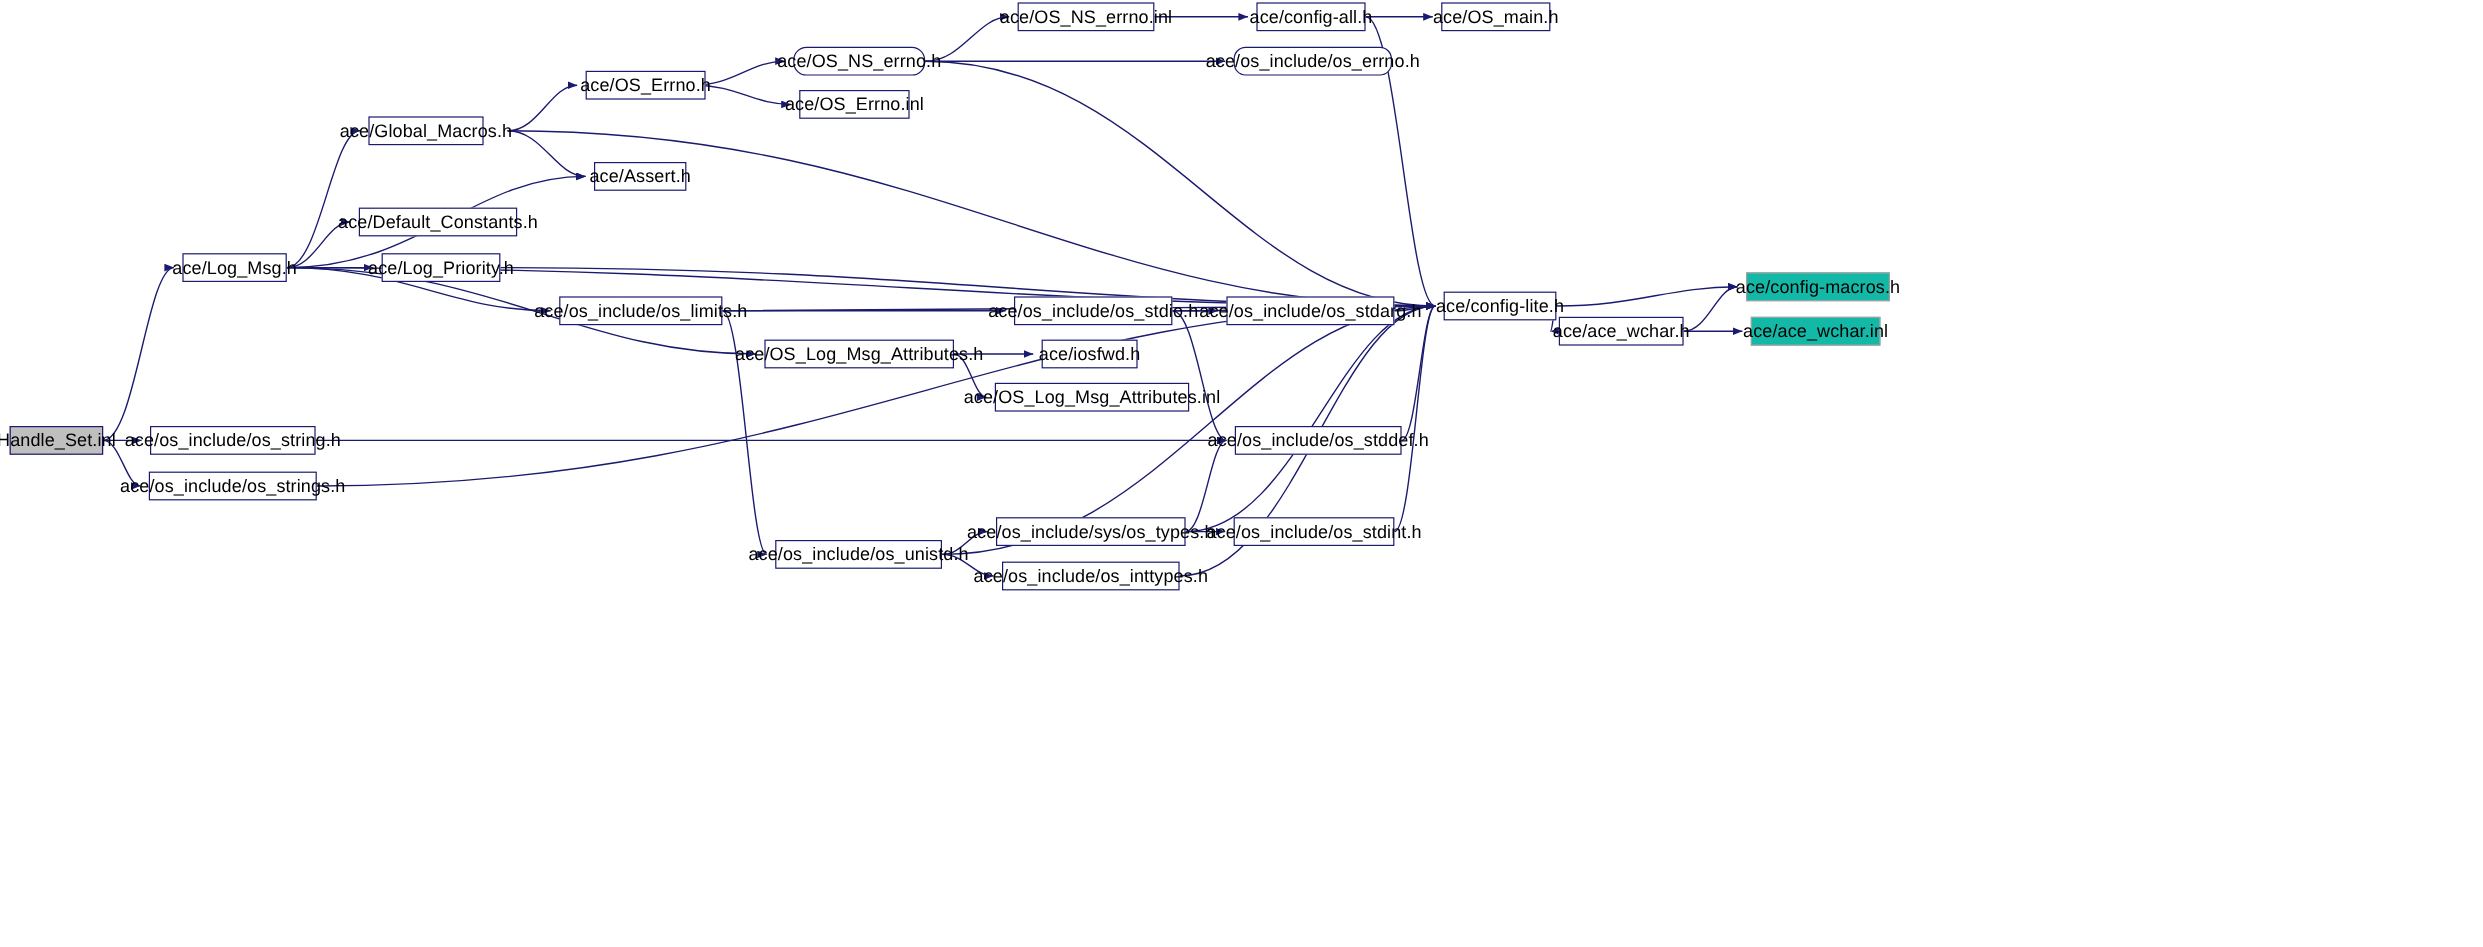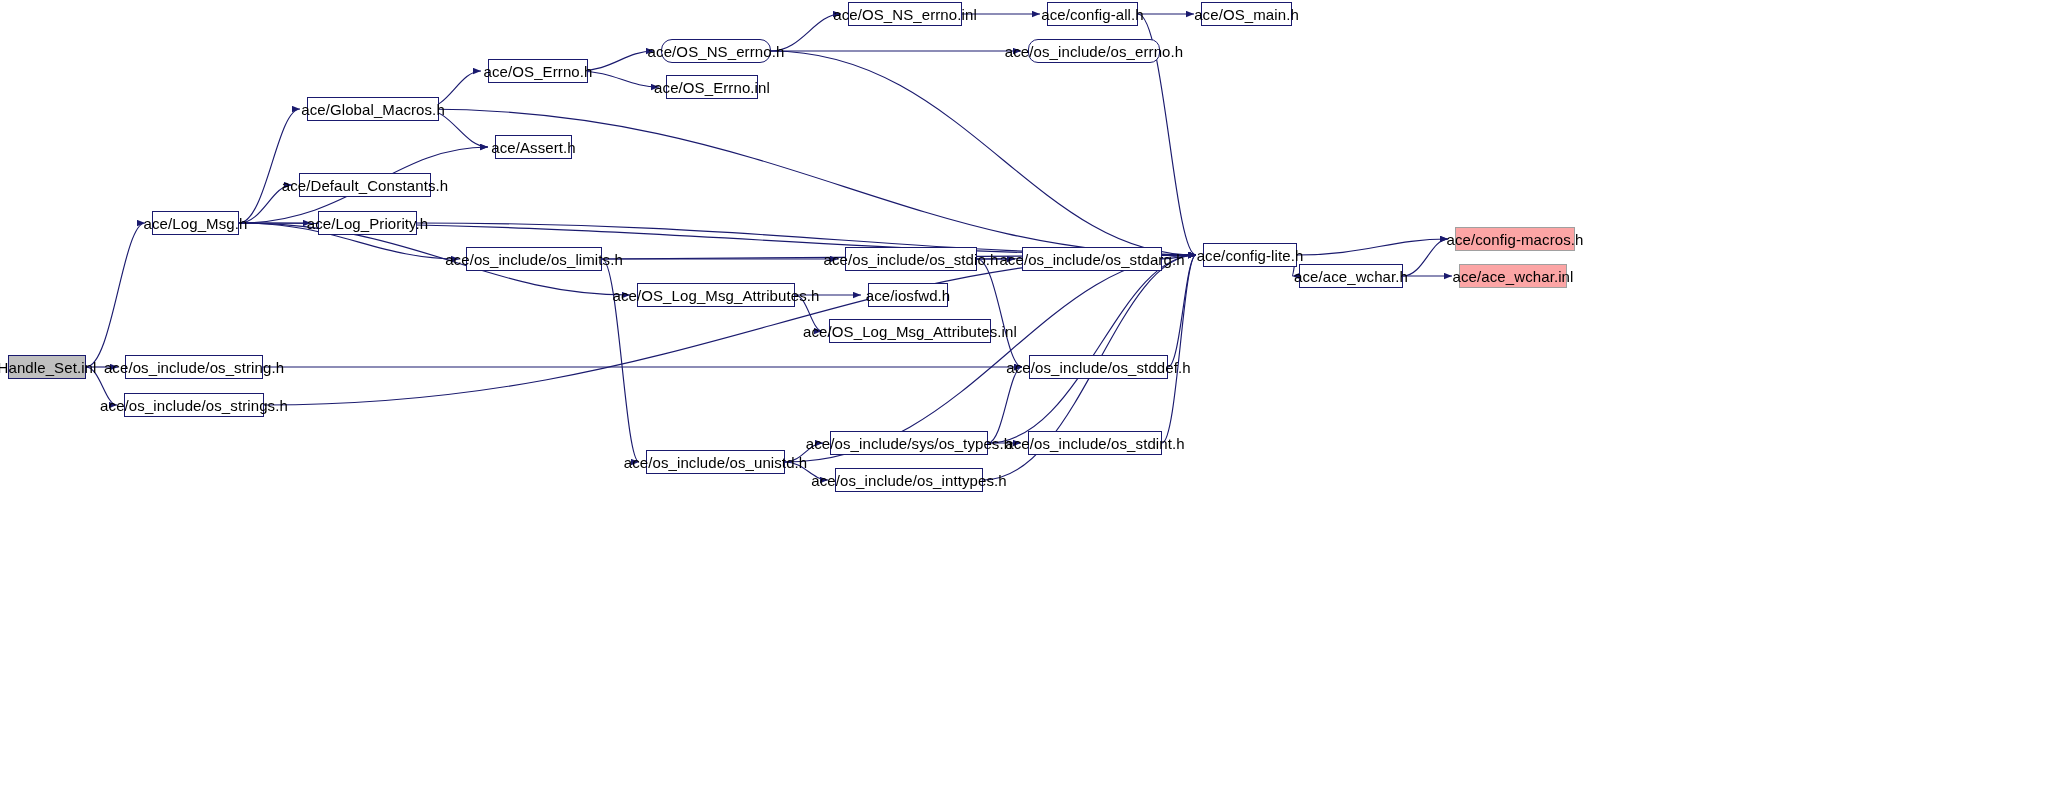--- a/index.html
+++ b/index.html
@@ -33,21 +33,21 @@
     white-space:nowrap;
     letter-spacing:.1px;
     padding:0 6px;
   }
   .node.current{
     background:#bfbfbf;
     border-color:#1a1a6e;
   }
   .node.external{
     border-color:#a0a0a0;
-    background:#fca5a5;
+    background:#14b8a6;
   }
 </style>
 </head>
 <body>
 
 <div id="graph">
   <svg id="edges" viewBox="0 0 2069 789" preserveAspectRatio="none">
     <defs>
       <marker id="arrow" markerWidth="9" markerHeight="9" refX="8" refY="3.2" orient="auto" markerUnits="userSpaceOnUse">
         <path d="M0,0 L8,3.2 L0,6.4 z" fill="#1a1a6e"></path>
@@ -100,21 +100,21 @@
         <path d="M1297,255 C1294.75,255 1293.9,276 1292,276" marker-end="url(#arrow)"></path>
         <path d="M1403,276 C1425.05,276 1433.38,276 1452,276" marker-end="url(#arrow)"></path>
         <path d="M1403,276 C1423.25,276 1430.9,239 1448,239" marker-end="url(#arrow)"></path>
       </g>
   </svg>
   <div id="node-layer">
       <div class="node current" style="left: 8px; top: 355px; width: 78px; height: 24px;">Handle_Set.inl</div>
       <div class="node" style="left: 125px; top: 355px; width: 138px; height: 24px;">ace/os_include/os_string.h</div>
       <div class="node" style="left: 124px; top: 393px; width: 140px; height: 24px;">ace/os_include/os_strings.h</div>
       <div class="node" style="left: 152px; top: 211px; width: 87px; height: 24px;">ace/Log_Msg.h</div>
-      <div class="node" style="left: 307px; top: 97px; width: 132px; height: 24px;">ace/Global_Macros.h</div>
+      <div class="node" style="left: 307px; top: 97px; width: 96px; height: 24px;">ace/Global_Macros.h</div>
       <div class="node" style="left: 299px; top: 173px; width: 132px; height: 24px;">ace/Default_Constants.h</div>
       <div class="node" style="left: 318px; top: 211px; width: 99px; height: 24px;">ace/Log_Priority.h</div>
       <div class="node" style="left: 495px; top: 135px; width: 77px; height: 24px;">ace/Assert.h</div>
       <div class="node" style="left: 488px; top: 59px; width: 100px; height: 24px;">ace/OS_Errno.h</div>
       <div class="node" style="left: 466px; top: 247px; width: 136px; height: 24px;">ace/os_include/os_limits.h</div>
       <div class="node" style="left: 661px; top: 39px; width: 110px; height: 24px; border-radius: 11px;">ace/OS_NS_errno.h</div>
       <div class="node" style="left: 666px; top: 75px; width: 92px; height: 24px;">ace/OS_Errno.inl</div>
       <div class="node" style="left: 848px; top: 2px; width: 114px; height: 24px;">ace/OS_NS_errno.inl</div>
       <div class="node" style="left: 637px; top: 283px; width: 158px; height: 24px;">ace/OS_Log_Msg_Attributes.h</div>
       <div class="node" style="left: 868px; top: 283px; width: 80px; height: 24px;">ace/iosfwd.h</div>

